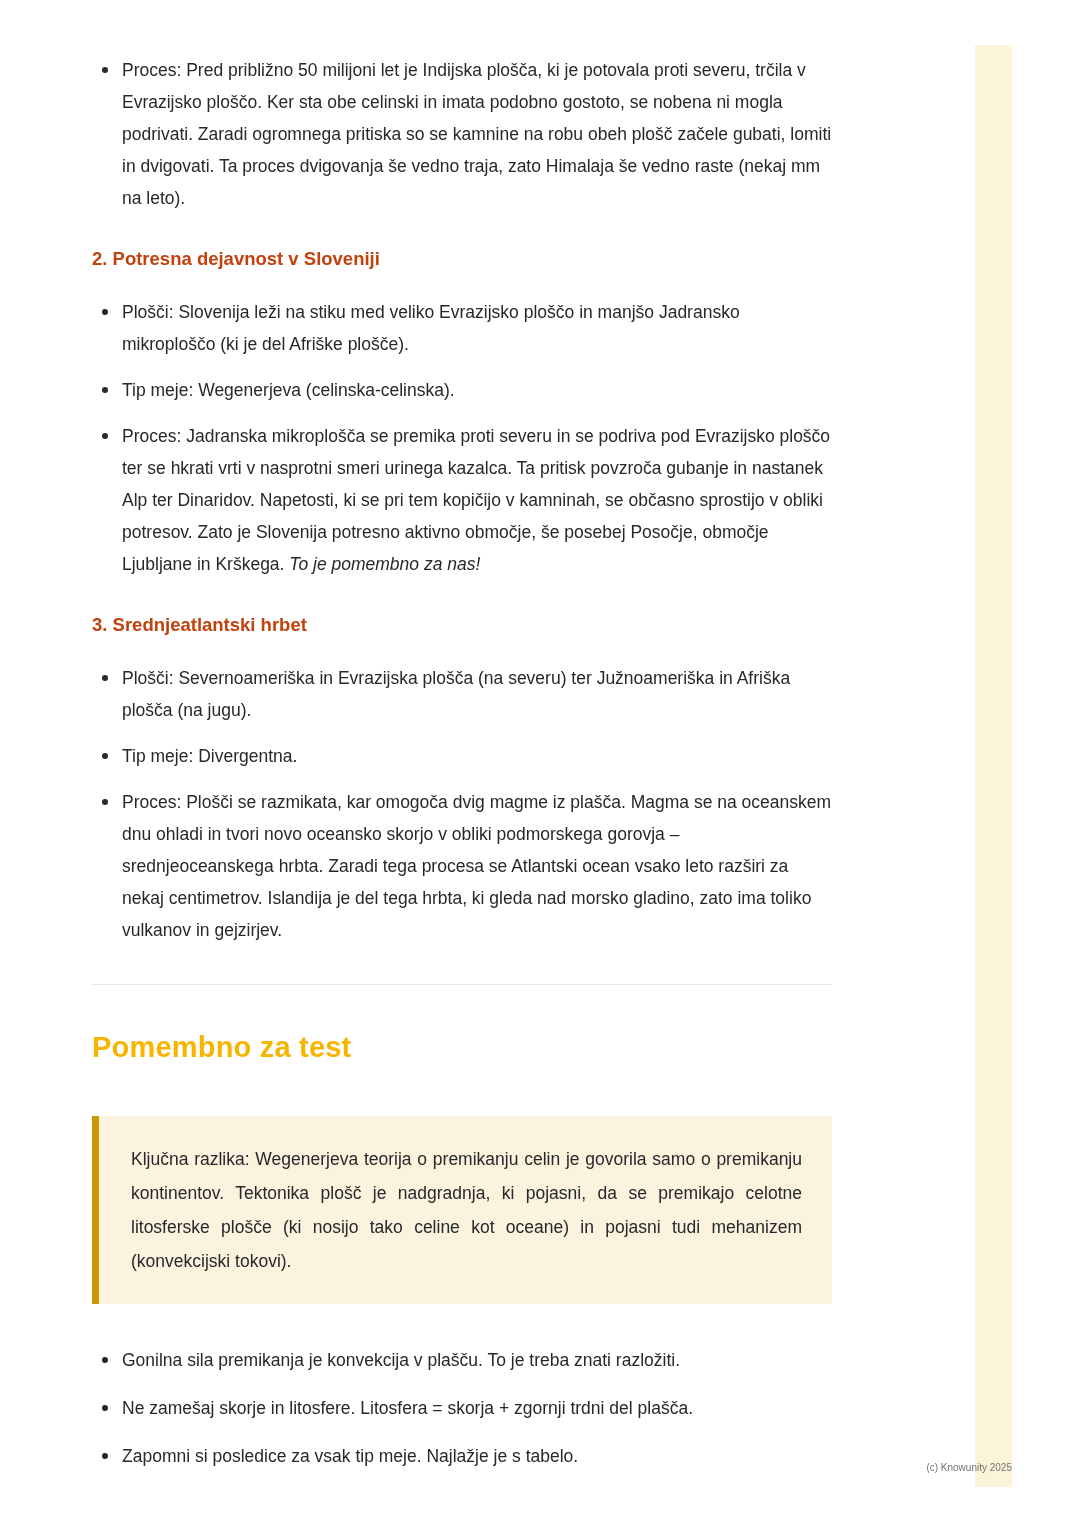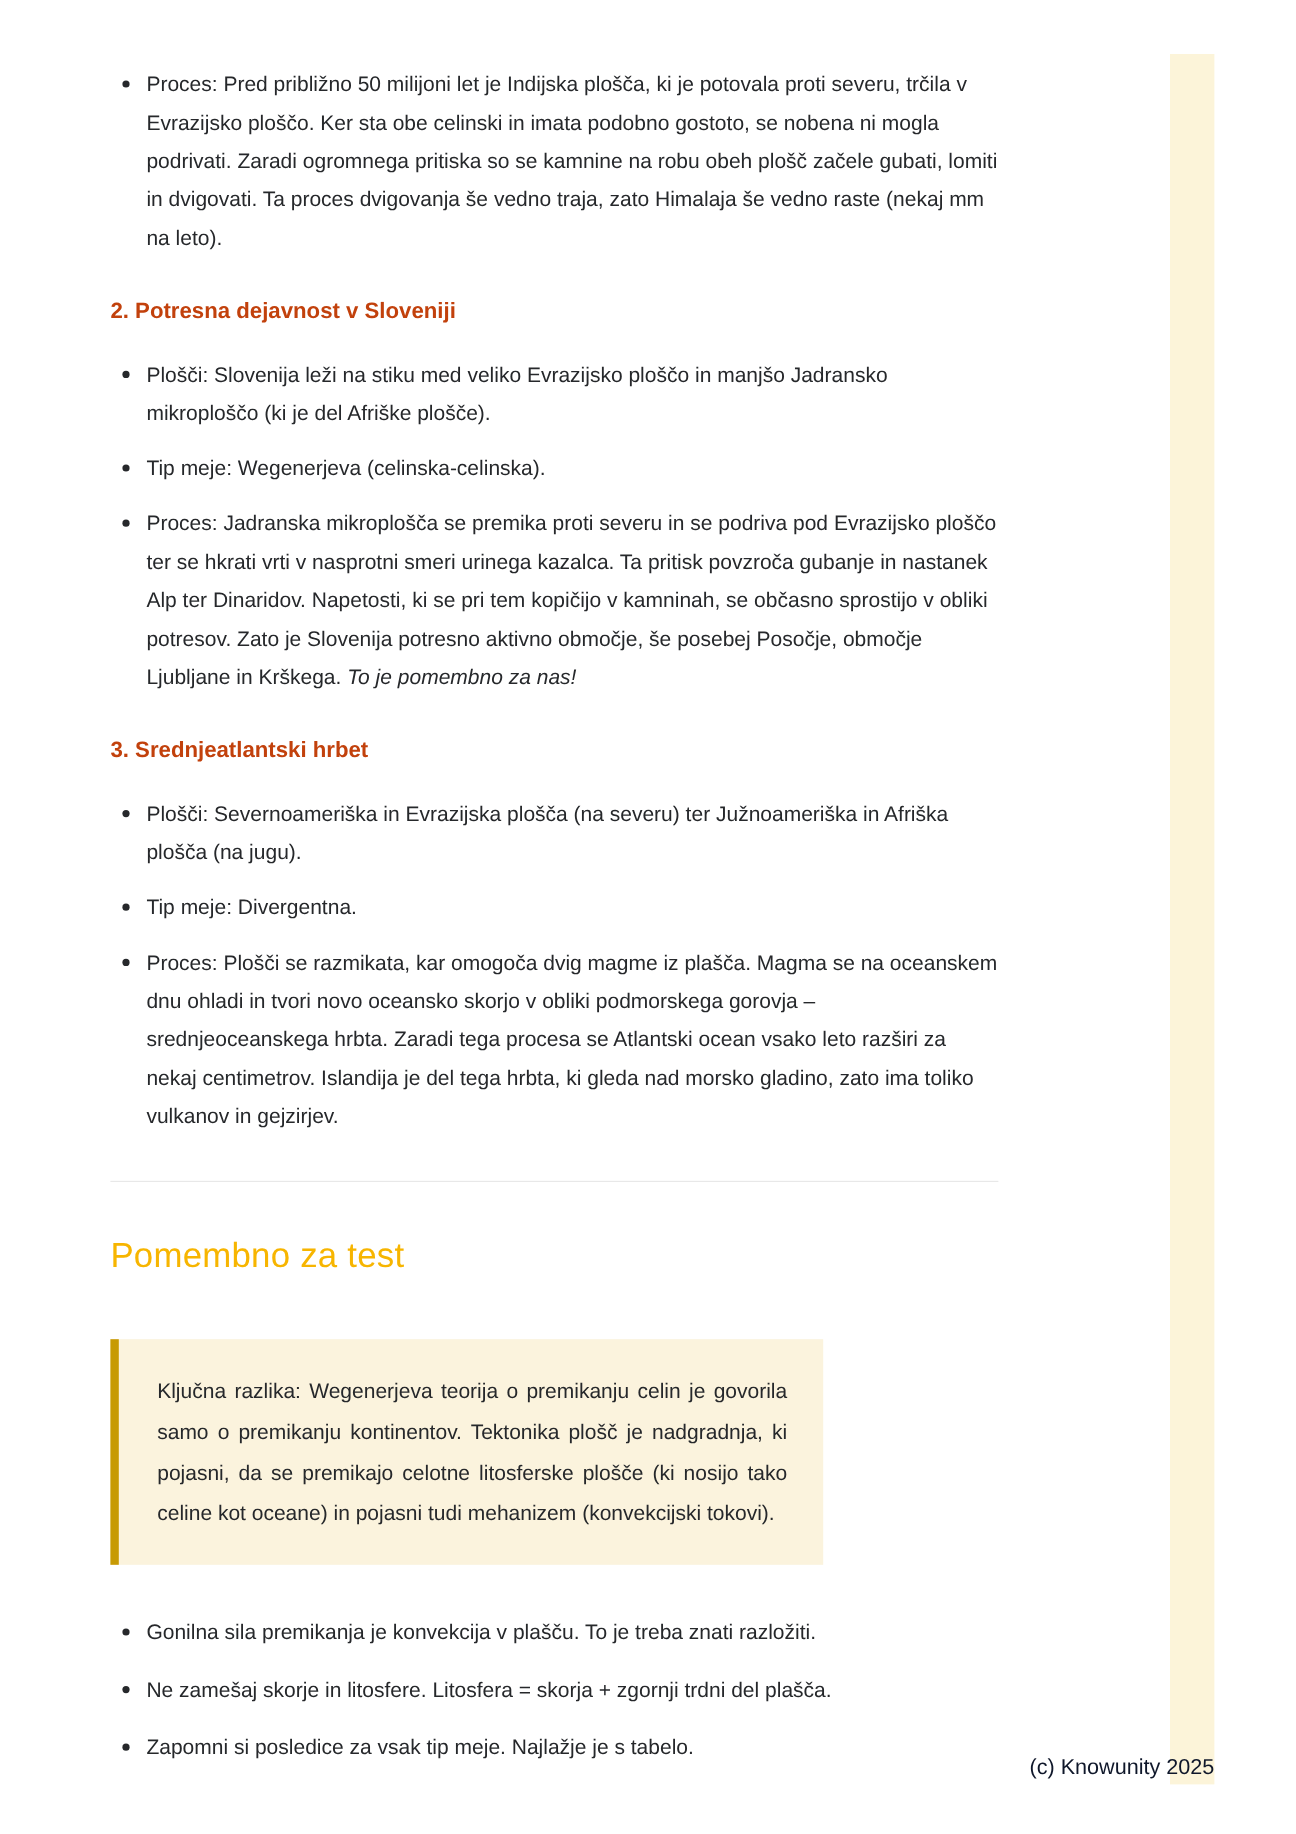--- a/index.html
+++ b/index.html
@@ -15,32 +15,32 @@
   }
   .content { position:absolute; left:92px; top:54px; width:740px; }
   .ul { list-style:none; }
   .li { display:flex; margin-bottom:14px; font-size:17.5px; line-height:32px; }
   .dot { width:6px; height:6px; border-radius:50%; background:#26282b; margin:13px 14px 0 10px; flex:none; }
   .itxt { flex:1; }
   .b { font-weight:400; }
   .i { font-style:italic;text-align:center; }
   .sec-heading { font-size:18.5px; font-weight:700; margin:34px 0 26px 0; color:#c2410c; }
   .divider { height:1px; background:#E8E8E8; margin-top:38px; }
-  .big-heading { font-size:29px; font-weight:400; margin:46px 0 0 0; letter-spacing:0.2px; }
+  .big-heading { font-size:29px; font-weight:700; margin:46px 0 0 0; letter-spacing:0.2px; }
   .callout {
-    margin-top:52px; width:594px;
+    margin-top:52px; width:740px;
     background:#FBF3DD; border-left:7px solid #C79A03;
     padding:26px 30px 26px 32px;
     font-size:17.5px; line-height:34px; text-align:justify;
   }
   .final-list { margin-top:40px; }
   .final-list .li { margin-bottom:16px; }
   .footer-credit {
     position:absolute; top:1462px; right:68px; z-index:2;
-    font-size:18px; color:#0f172a;
+    font-size:10px; color:#737373;
   }
 </style>
 </head>
 <body>
 
 <div class="side-stripe" style="background: rgb(252, 244, 217);"></div>
 
 <div class="content">
 
   <div class="ul">

